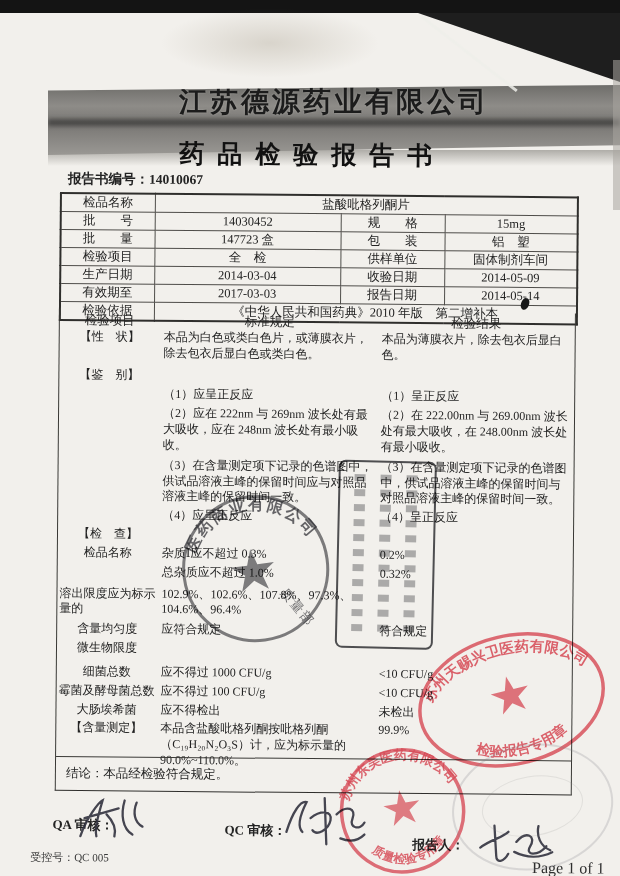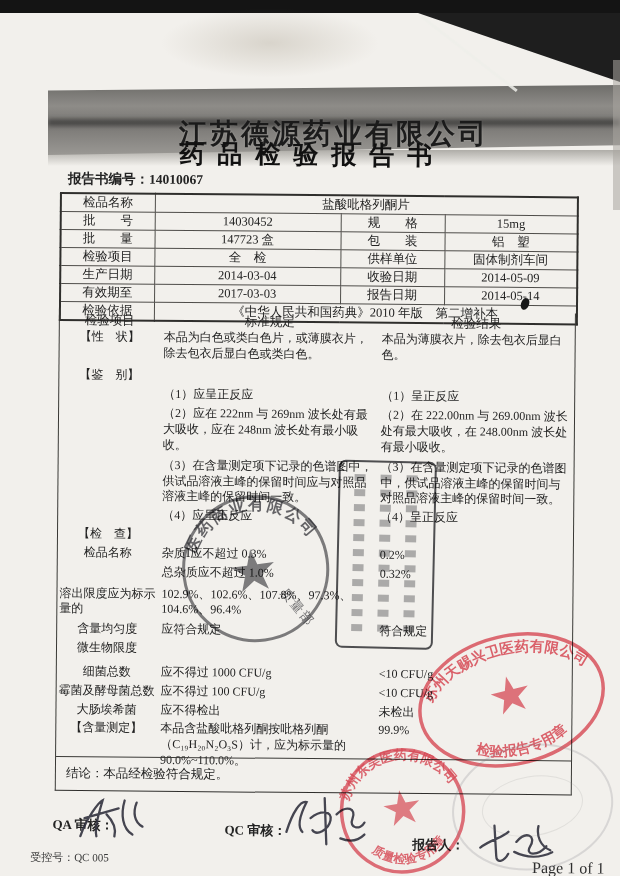--- a/index.html
+++ b/index.html
@@ -8,21 +8,21 @@
   
   .top-band{position:absolute;left:0;top:0;width:100%;height:13px;background:#141414;z-index:5;}
   .top-band-right{position:absolute;left:418px;top:0;width:202px;height:82px;background:#1e1e1e;
         clip-path:polygon(0 0,100% 0,100% 100%,0 16%);z-index:4;}
   .crease{position:absolute;left:468px;top:-6px;width:3px;height:120px;background:#efeeea;opacity:.85;
         transform:rotate(-52deg);z-index:6;}
   .right-strip{position:absolute;right:0;top:60px;width:7px;height:150px;background:#a9a6a0;opacity:.55;z-index:4;}
   .grey-band{position:absolute;left:48px;top:85px;width:572px;height:70px;z-index:2;
         background:linear-gradient(180deg,#6e6d6a 0%,#8e8c88 30%,#787673 55%,#9a9894 100%);
         clip-path:polygon(0 8%,100% 0,100% 86%,0 100%);
-        display:flex;align-items:flex-end;justify-content:center;}
+        display:flex;align-items:flex-start;justify-content:center;}
   .grey-band::after{content:"";position:absolute;left:0;top:34px;width:100%;height:7px;
         background:rgba(25,25,25,.5);filter:blur(2px);}
   .band-shadow{position:absolute;left:48px;top:150px;width:572px;height:16px;
         background:linear-gradient(180deg,rgba(120,118,112,.55),rgba(120,118,112,0));z-index:1;}
   
   .doc{position:absolute;inset:0;transform:rotate(.5deg);transform-origin:300px 420px;z-index:3;}
   .company{font-size:28px;font-weight:bold;letter-spacing:3px;color:#1c1c1c;
         text-shadow:0 0 2px rgba(235,235,230,.35);position:relative;top:-2px;}
   .title{position:absolute;left:0;top:138px;width:100%;text-align:center;font-size:25px;
         font-weight:bold;letter-spacing:13px;color:#111;}

